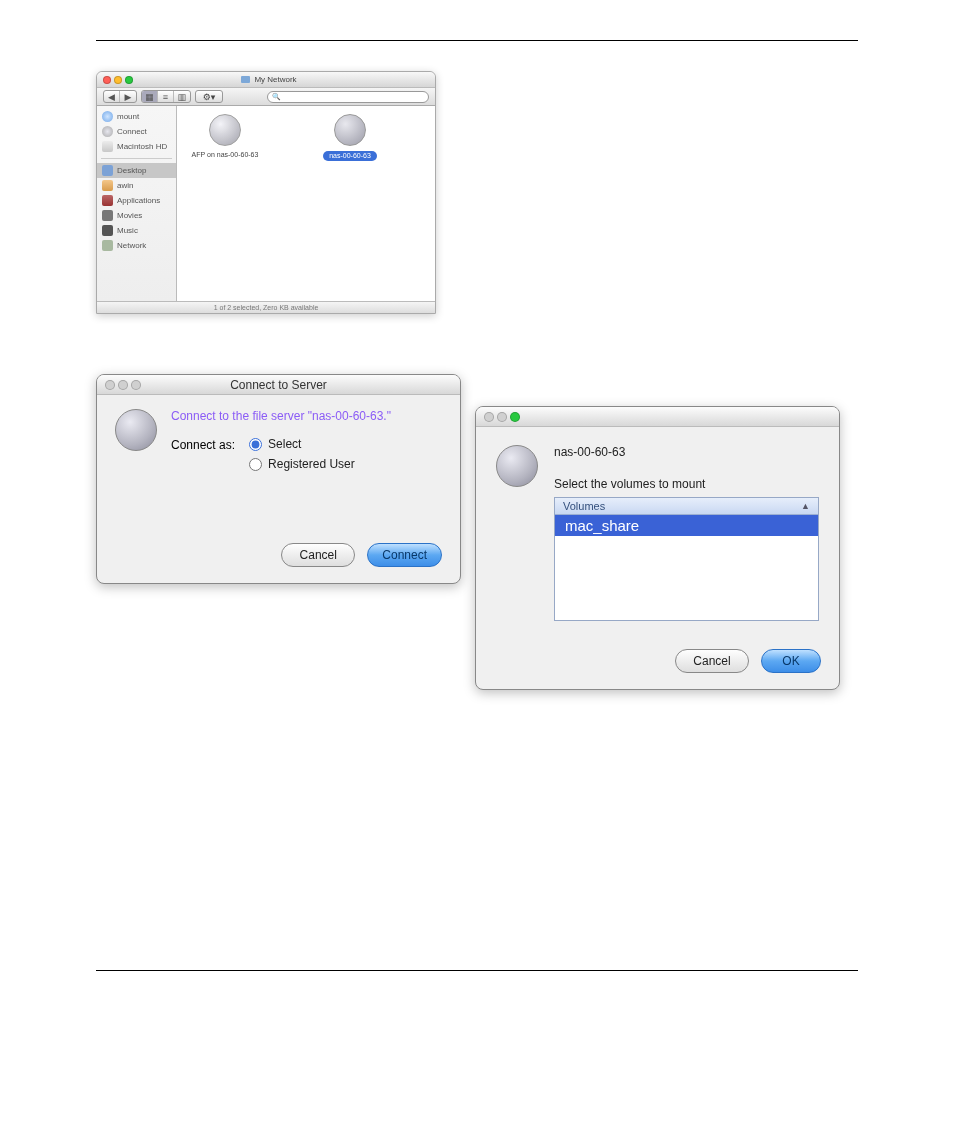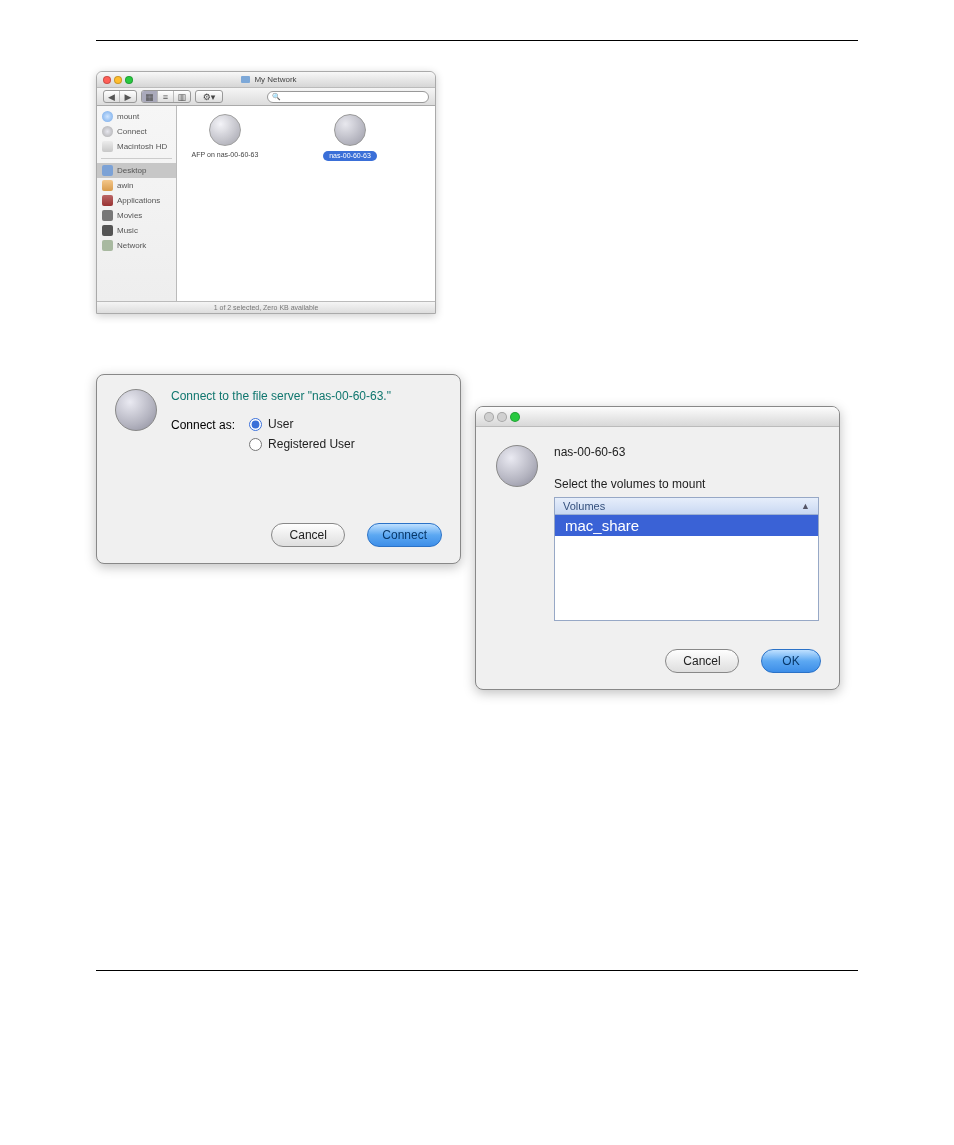--- a/index.html
+++ b/index.html
@@ -41,25 +41,25 @@
 
   
   .dialog{border:1px solid #888;border-radius:8px;background:#f0f0f0;box-shadow:0 3px 12px rgba(0,0,0,0.25);overflow:hidden;font-size:12px;}
   .dlg-titlebar{height:20px;display:flex;align-items:center;padding:0 8px;background:linear-gradient(#fcfcfc,#d8d8d8);border-bottom:1px solid #bbb;}
   .dlg-titlebar .traffic .tbtn{width:10px;height:10px;}
   .dlg-titlebar .traffic .tbtn.inactive{background:#d0d0d0;}
   .dlg-title{flex:1;text-align:center;font-weight:500;color:#333;font-size:12px;}
   .dlg-body{padding:14px 18px;display:flex;gap:14px;}
   .dlg-icon{flex-shrink:0;}
   .dlg-globe{width:42px;height:42px;border-radius:50%;background:radial-gradient(circle at 35% 30%,#eaeaf2,#b4b4c0 60%,#8a8a9a);border:1px solid #888;}
-  .dlg-text p{margin-bottom:14px;color:#0f766e;font-size:12px;}
+  .dlg-text p{margin-bottom:14px;color:#8b5cf6;font-size:12px;}
   .radio-row{display:flex;align-items:center;gap:6px;margin-bottom:6px;font-size:12px;color:#222;}
   .radio-row input{width:13px;height:13px;accent-color:#3a6fd8;}
   .radio-stack{margin-left:0;}
-  .dlg-buttons{display:flex;justify-content:flex-end;gap:22px;padding:0 18px 16px;}
+  .dlg-buttons{display:flex;justify-content:flex-end;gap:12px;padding:0 18px 16px;}
   .mac-btn{min-width:74px;height:24px;border:1px solid #888;border-radius:12px;background:linear-gradient(#fefefe,#dedede);color:#222;font-size:12px;cursor:pointer;padding:0 14px;}
   .mac-btn.primary{background:linear-gradient(#bfe0ff,#5ca8f2 50%,#3d8ee8);border-color:#2b72c7;color:#093869;font-weight:500;}
 
   
   .vol-body{padding:18px 20px 10px;display:flex;gap:16px;flex-direction:row;}
   .vol-text{flex:1;}
   .vol-text .srv{font-size:12px;margin-bottom:18px;color:#222;}
   .vol-text .instr{font-size:12px;margin-bottom:6px;color:#222;}
   .vol-list{border:1px solid #97a8c6;background:#fff;height:124px;overflow:hidden;}
   .vol-header{background:linear-gradient(#e6eefb,#c9d8f2);border-bottom:1px solid #9db0d2;padding:2px 8px;font-size:11px;color:#34507d;display:flex;justify-content:space-between;align-items:center;}
@@ -150,32 +150,41 @@
           <div class="lbl sel">nas-00-60-63</div>
         </div>
       </div>
     </div>
     <div class="finder-status">1 of 2 selected, Zero KB available</div>
   </div>
 
   <div class="dialogs-row">
 
     <div class="dialog" style="width:365px">
+      <div class="dlg-titlebar">
+        <div class="traffic">
+          <span class="tbtn inactive"></span>
+          <span class="tbtn inactive"></span>
+          <span class="tbtn inactive"></span>
+        </div>
+        <div class="dlg-title">Connect to Server</div>
+        <span style="width:36px"></span>
+      </div>
       <div class="dlg-body">
         <div class="dlg-icon">
             <div class="dlg-globe"></div>
           </div>
         <div class="dlg-text">
           <p>Connect to the file server "nas-00-60-63."</p>
           <div style="display:flex;gap:14px;align-items:flex-start;">
             <span style="margin-top:1px;">Connect as:</span>
             <div class="radio-stack">
               <label class="radio-row">
                 <input type="radio" name="ca" checked="" style="">
-                <span>User</span>
+                <span>Select</span>
               </label>
               <label class="radio-row">
                 <input type="radio" name="ca" style="">
                 <span>Registered User</span>
               </label>
             </div>
           </div>
         </div>
       </div>
       <div style="height:52px"></div>

